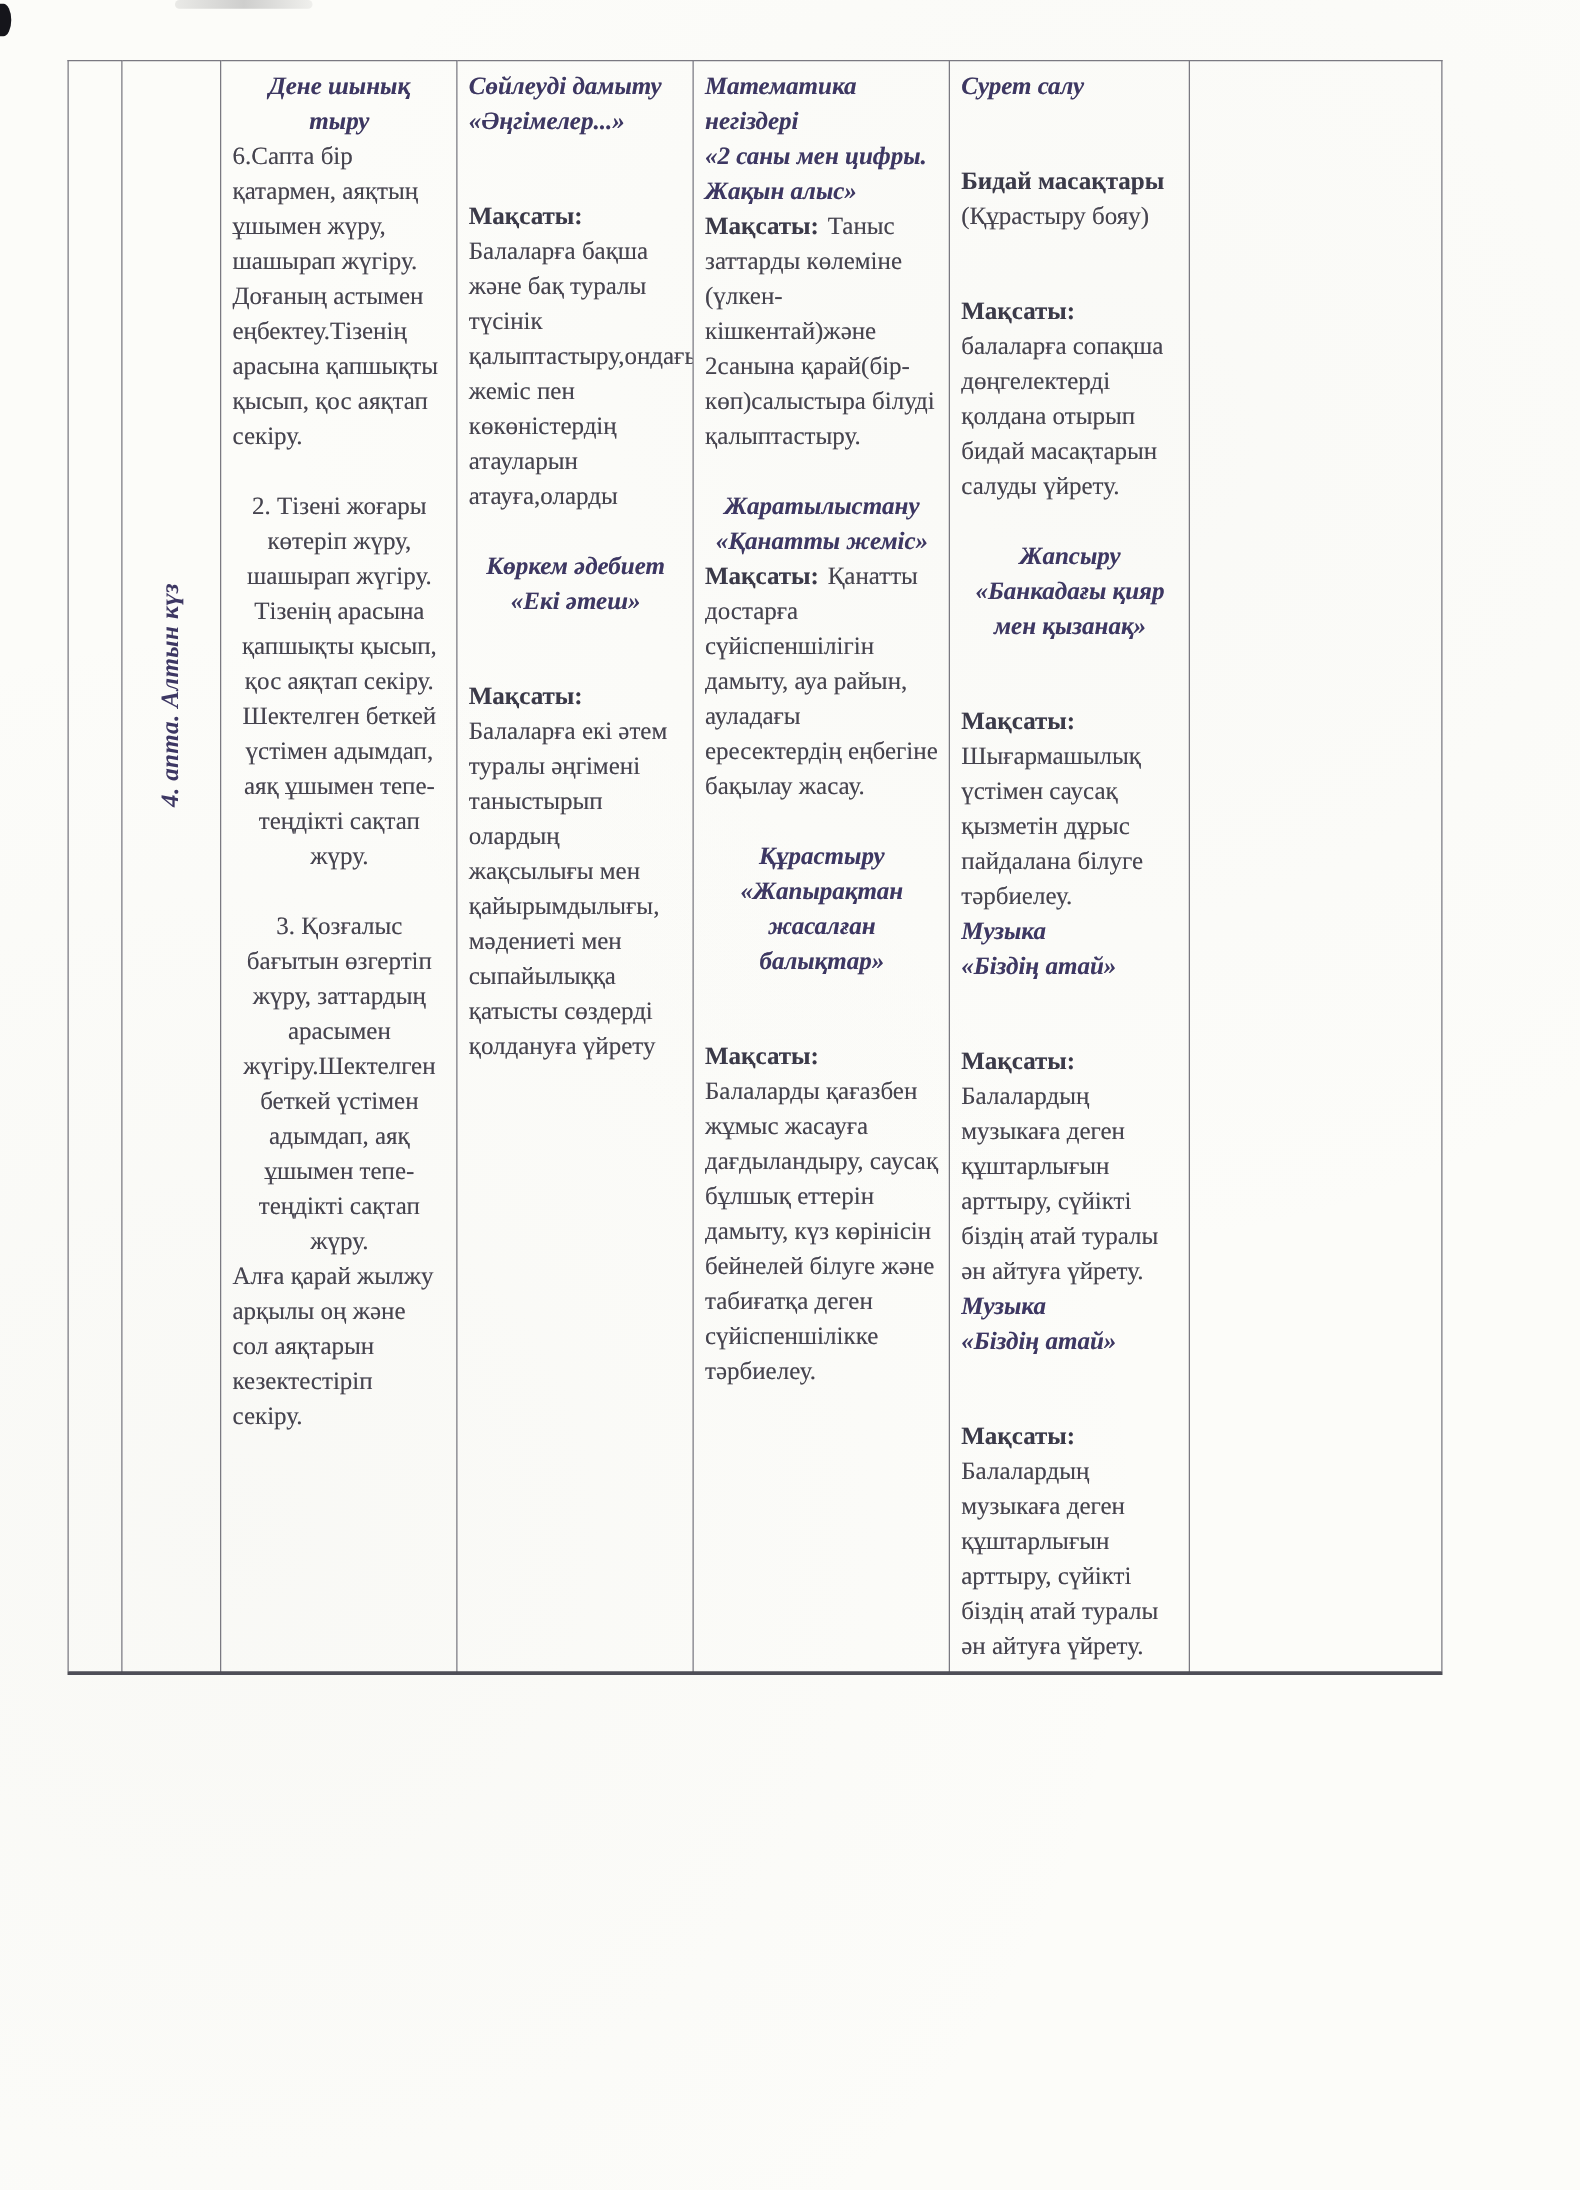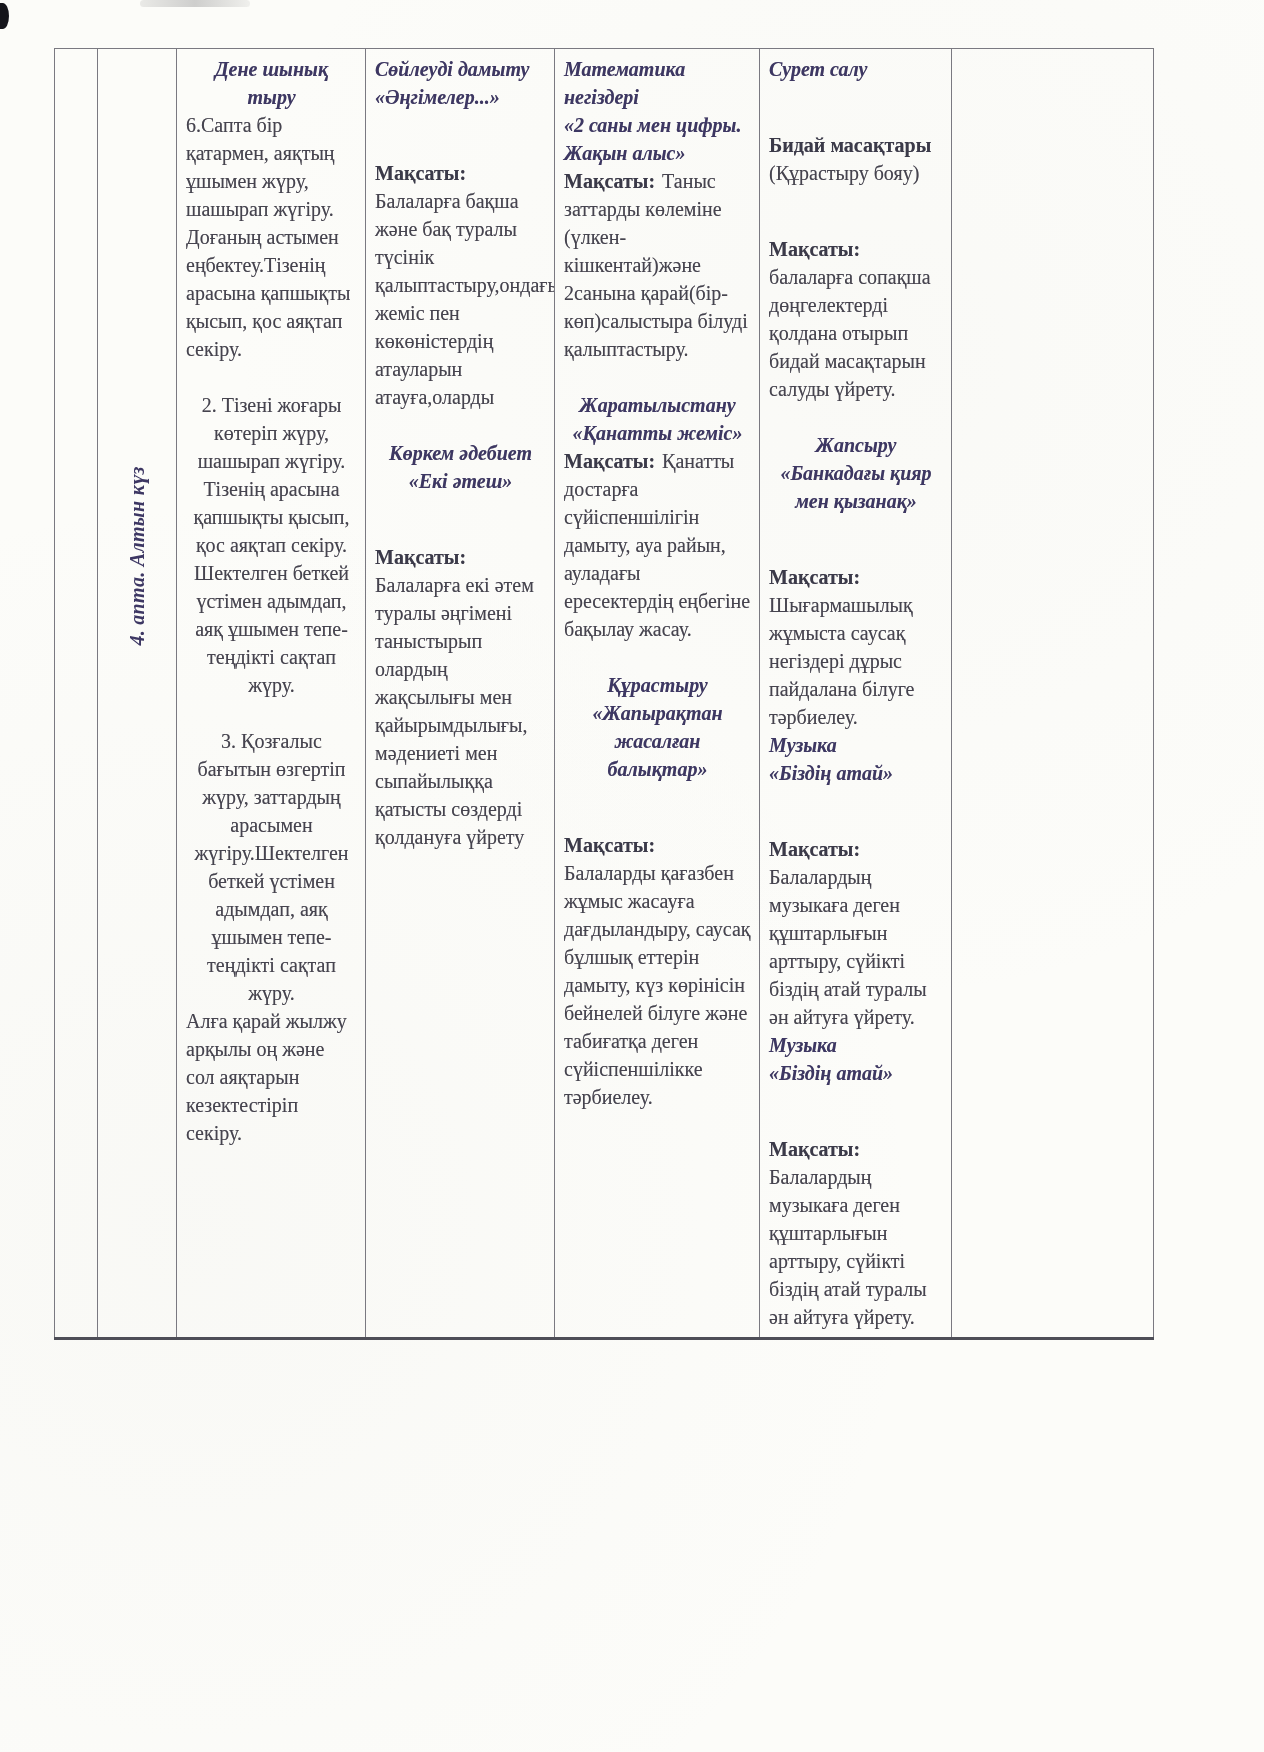--- a/index.html
+++ b/index.html
@@ -113,21 +113,21 @@
           </td>
       <td class="content">
             <p class="blk title">Сурет салу</p>
             <p class="blk goal">Бидай масақтары</p>
             <p class="blk body">(Құрастыру бояу)</p>
             <p class="blk goal">Мақсаты:</p>
             <p class="blk body">балаларға сопақша дөңгелектерді қолдана отырып бидай масақтарын салуды үйрету.</p>
             <p class="blk title gap1">Жапсыру
 «Банкадағы қияр мен қызанақ»</p>
             <p class="blk goal">Мақсаты:</p>
-            <p class="blk body">Шығармашылық жұмыста саусақ негіздері дұрыс пайдалана білуге тәрбиелеу.</p>
+            <p class="blk body">Шығармашылық үстімен саусақ қызметін дұрыс пайдалана білуге тәрбиелеу.</p>
             <p class="blk title gap2">Музыка
 «Біздің атай»</p>
             <p class="blk goal">Мақсаты:</p>
             <p class="blk body">Балалардың музыкаға деген құштарлығын арттыру, сүйікті біздің атай туралы ән айтуға үйрету.</p>
             <p class="blk title gap2">Музыка
 «Біздің атай»</p>
             <p class="blk goal">Мақсаты:</p>
             <p class="blk body">Балалардың музыкаға деген құштарлығын арттыру, сүйікті біздің атай туралы ән айтуға үйрету.</p>
           </td>
       <td></td>

